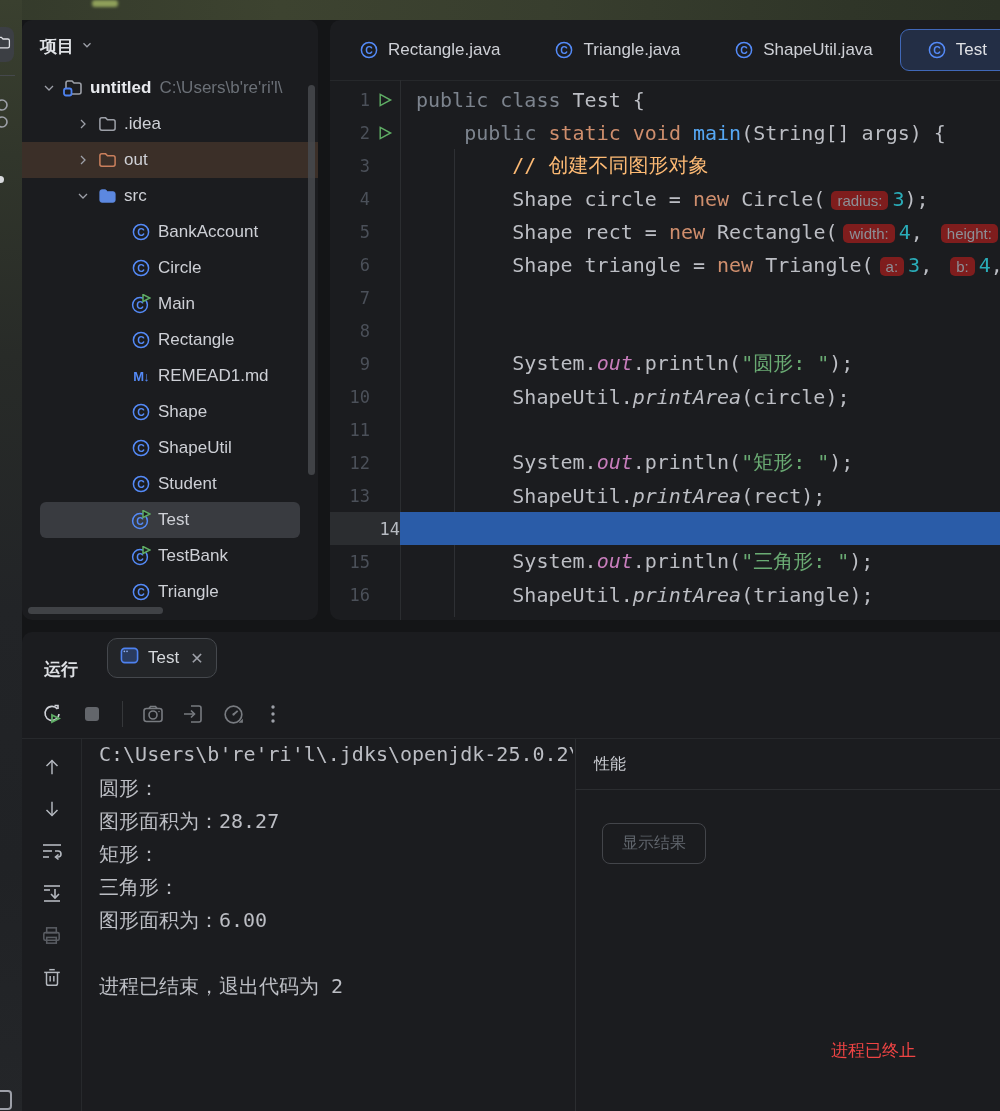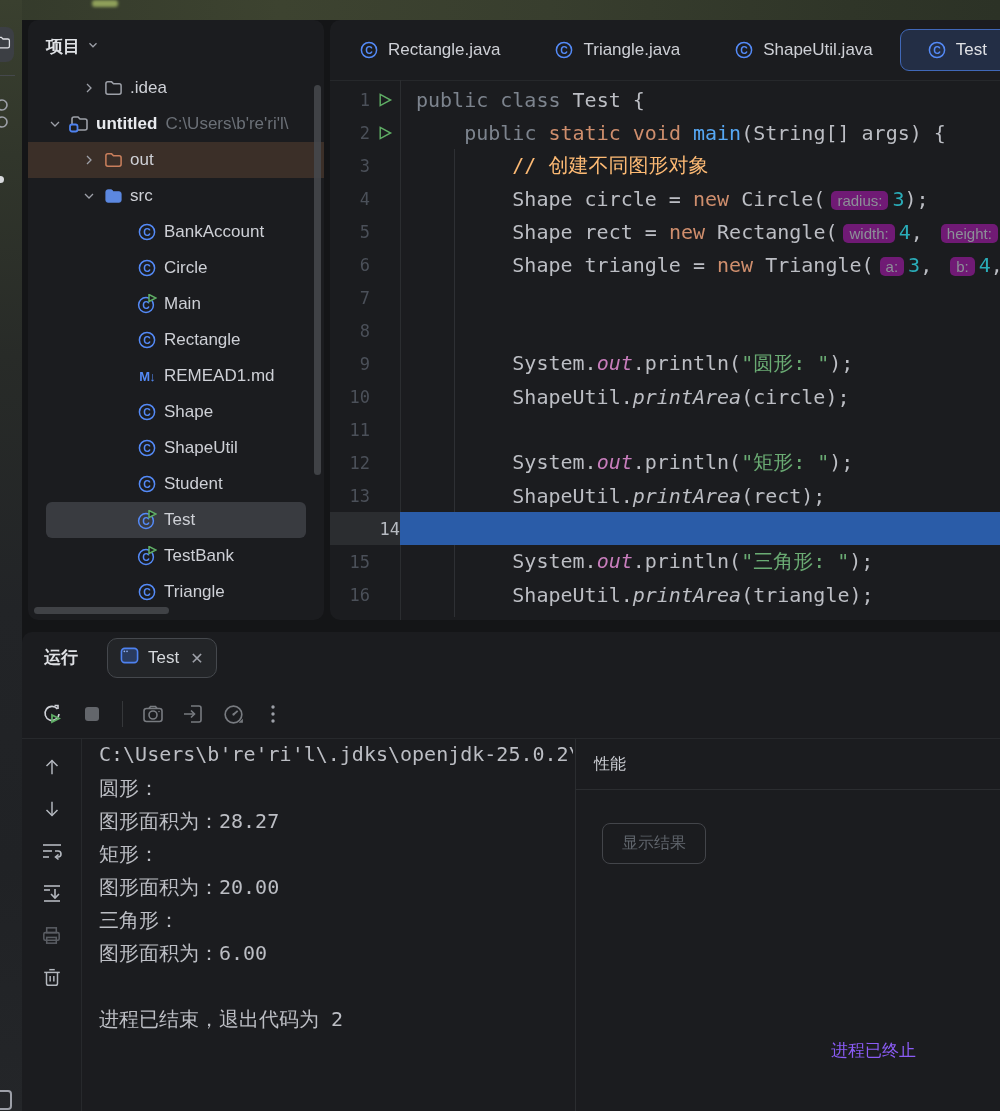--- a/index.html
+++ b/index.html
@@ -18,21 +18,21 @@
   #left-stripe{position:absolute;left:0;top:0;width:22px;height:1111px;
     background:linear-gradient(180deg,#3a402f 0%,#31362b 14%,#282b28 32%,#222427 55%,#202225 78%,#242629 100%);}
   .stripe-btn{position:absolute;left:-9px;top:27px;width:23px;height:35px;background:#3c3f44;border-radius:8px;}
   .stripe-btn svg{position:absolute;left:4px;top:8px;}
   .stripe-div{position:absolute;left:0;top:75px;width:15px;height:1px;background:#45484c;}
   .stripe-ic1{position:absolute;left:-7px;top:97px;}
   .stripe-dot{position:absolute;left:-3px;top:176px;width:7px;height:7px;border-radius:50%;background:#d8dadd;}
   .stripe-glyph{position:absolute;left:-8px;top:1090px;width:16px;height:16px;border:2px solid #9da0a8;border-radius:4px;}
 
   
-  #project-panel{left:28px;top:20px;width:296px;height:600px;text-align:center;}
+  #project-panel{left:22px;top:20px;width:296px;height:600px;text-align:center;}
   .pp-header{display:flex;align-items:center;gap:6px;padding:15px 0 8px 18px;}
   .pp-title{font-size:17px;font-weight:bold;color:#dfe1e5;}
   .tree{margin-top:4px;}
   .trow{height:36px;display:flex;align-items:center;font-size:17px;color:#ced0d6;white-space:nowrap;}
   .trow.hl{background:#3b2f28;}
   .trow.sel{background:#393b40;border-radius:6px;margin:0 18px;}
   .t-chev{width:22px;display:flex;justify-content:center;flex:none;}
   .t-icon{width:26px;display:flex;justify-content:center;flex:none;}
   .t-label{margin-left:4px;}
   .t-label.b{font-weight:bold;color:#e8eaee;}
@@ -52,44 +52,44 @@
   .indent-guide{position:absolute;left:124px;top:129px;height:468px;width:1px;background:#2e3034;}
   .crow{height:33px;display:flex;align-items:center;white-space:pre;}
   .crow.active{background:linear-gradient(90deg,#2b2d30 0 70px,#2a5ca8 70px 100%);}
   .lnum{width:40px;text-align:right;color:#4b5059;font-size:17px;flex:none;}
   .crow.active .lnum{color:#b6bac1;padding-left:30px;}
   .lrun{width:30px;display:flex;justify-content:center;align-items:center;flex:none;}
   .lcode{padding-left:16px;color:#bcbec4;}
   .tk-mod{color:#7d848e;} .tk-kwd{color:#cf8e6d;} .tk-fn{color:#56a8f5;}
   .tk-num{color:#2aacb8;} .tk-str{color:#6aab73;} .tk-cmt{color:#fdba74;}
   .tk-field{color:#c77dbb;font-style:italic;} .tk-meth{font-style:italic;color:#bcbec4;} .tk-def{color:#bcbec4;}
-  .tk-hint{background:#701a75;color:#8c9097;border-radius:5px;padding:1px 6px;margin:0 4px 0 6px;
+  .tk-hint{background:#7f1d1d;color:#8c9097;border-radius:5px;padding:1px 6px;margin:0 4px 0 6px;
     font-family:"Liberation Sans",sans-serif;font-size:15px;}
 
   
   #run-panel{left:22px;top:632px;width:992px;height:500px;border-radius:10px 10px 0 0;}
-  .rp-title{position:absolute;left:22px;top:14px;font-size:17px;font-weight:bold;color:#dfe1e5;}
+  .rp-title{position:absolute;left:22px;top:26px;font-size:17px;font-weight:bold;color:#dfe1e5;}
   .rp-tab{position:absolute;left:85px;top:6px;height:38px;display:flex;align-items:center;gap:9px;
     padding:0 12px;border:1px solid #45484d;border-radius:10px;background:#232528;font-size:17px;color:#d5d8dc;}
   .rp-close{color:#9da0a8;font-size:16px;margin-left:2px;}
   .rp-toolbar{position:absolute;left:14px;top:58px;height:48px;display:flex;align-items:center;gap:8px;}
   .tb-btn{width:32px;height:32px;display:flex;align-items:center;justify-content:center;border-radius:6px;}
   .tb-sep{width:1px;height:26px;background:#35373a;margin:0 6px;}
   .rp-border{position:absolute;left:0;top:106px;right:0;height:1px;background:#27292c;}
   .con-col{position:absolute;left:0;top:107px;bottom:0;width:59px;border-right:1px solid #27292c;
     display:flex;flex-direction:column;align-items:center;padding-top:16px;gap:18px;}
   .con-col .tb-btn{width:24px;height:24px;}
   .console{position:absolute;left:77px;top:110px;width:474px;overflow:hidden;
     font-family:"DejaVu Sans Mono","Liberation Mono",monospace;font-size:20px;color:#bcbec4;}
   .cline{height:33px;white-space:pre;}
   .perf{position:absolute;left:553px;top:107px;right:0;bottom:0;background:#1b1c1f;border-left:1px solid #2b2d30;}
   .perf-header{height:50px;line-height:50px;padding-left:18px;font-size:16px;color:#ced0d6;border-bottom:1px solid #2b2d30;}
   .perf-btn{margin:33px 0 0 26px;padding:9px 19px;background:transparent;border:1px solid #43454a;border-radius:8px;
     color:#5f646b;font-size:16px;font-family:"Liberation Sans",sans-serif;}
-  .perf-status{position:absolute;left:255px;top:300px;font-size:17px;color:#8b5cf6;}
+  .perf-status{position:absolute;left:255px;top:300px;font-size:17px;color:#ef4444;}
 </style>
 </head>
 <body>
 
 <div id="top-strip"></div>
 <div id="green-blob"></div>
 <div id="left-stripe">
   <div class="stripe-btn">
     <svg width="16" height="16" viewBox="0 0 20 20">
         <path d="M2 5a2 2 0 0 1 2-2h4l2 2h6a2 2 0 0 1 2 2v7a2 2 0 0 1-2 2H4a2 2 0 0 1-2-2z" fill="none" stroke="#dfe1e5" stroke-width="1.6"></path>
@@ -109,47 +109,47 @@
 <div id="project-panel" class="panel">
   <div class="pp-header">
     <span class="pp-title">项目</span>
     <span>
       <svg width="14" height="14" viewBox="0 0 20 20">
           <polyline points="5,7.5 10,12.5 15,7.5" fill="none" stroke="#9da0a8" stroke-width="1.8"></polyline>
         </svg>
     </span>
   </div>
   <div class="tree" id="tree">
+      <div class="trow" style="padding-left: 16px;">
+        <span class="t-chev">
+          <svg width="16" height="16" viewBox="0 0 20 20">
+            <polyline points="5,7.5 10,12.5 15,7.5" stroke="#9da0a8" stroke-width="1.6" fill="none"></polyline>
+          </svg>
+        </span>
+        <span class="t-icon">
+          <svg width="20" height="20" viewBox="0 0 20 20">
+            <path d="M3 5a2 2 0 0 1 2-2h4l2 2h5a2 2 0 0 1 2 2v7a2 2 0 0 1-2 2H5a2 2 0 0 1-2-2z" stroke="#9da0a8" stroke-width="1.6" fill="none"></path>
+            <rect x="1" y="10.5" width="7.5" height="7" rx="2" fill="#1b1c1f" stroke="#4e82f0" stroke-width="1.8"></rect>
+          </svg>
+        </span>
+        <span class="t-label b">untitled</span>
+        <span class="t-path">C:\Users\b're'ri'l\</span>
+      </div>
       <div class="trow" style="padding-left: 50px;">
         <span class="t-chev">
           <svg width="16" height="16" viewBox="0 0 20 20">
             <polyline points="7.5,5 12.5,10 7.5,15" stroke="#9da0a8" stroke-width="1.6" fill="none"></polyline>
           </svg>
         </span>
         <span class="t-icon">
           <svg width="19" height="19" viewBox="0 0 20 20">
             <path d="M2 5a2 2 0 0 1 2-2h4l2 2h6a2 2 0 0 1 2 2v7a2 2 0 0 1-2 2H4a2 2 0 0 1-2-2z" stroke="#9da0a8" stroke-width="1.6" fill="none"></path>
           </svg>
         </span>
         <span class="t-label">.idea</span>
-      </div>
-      <div class="trow" style="padding-left: 16px;">
-        <span class="t-chev">
-          <svg width="16" height="16" viewBox="0 0 20 20">
-            <polyline points="5,7.5 10,12.5 15,7.5" stroke="#9da0a8" stroke-width="1.6" fill="none"></polyline>
-          </svg>
-        </span>
-        <span class="t-icon">
-          <svg width="20" height="20" viewBox="0 0 20 20">
-            <path d="M3 5a2 2 0 0 1 2-2h4l2 2h5a2 2 0 0 1 2 2v7a2 2 0 0 1-2 2H5a2 2 0 0 1-2-2z" stroke="#9da0a8" stroke-width="1.6" fill="none"></path>
-            <rect x="1" y="10.5" width="7.5" height="7" rx="2" fill="#1b1c1f" stroke="#4e82f0" stroke-width="1.8"></rect>
-          </svg>
-        </span>
-        <span class="t-label b">untitled</span>
-        <span class="t-path">C:\Users\b're'ri'l\</span>
       </div>
       <div class="trow hl" style="padding-left: 50px;">
         <span class="t-chev">
           <svg width="16" height="16" viewBox="0 0 20 20">
             <polyline points="7.5,5 12.5,10 7.5,15" stroke="#9da0a8" stroke-width="1.6" fill="none"></polyline>
           </svg>
         </span>
         <span class="t-icon">
           <svg width="19" height="19" viewBox="0 0 20 20">
             <path d="M2 5a2 2 0 0 1 2-2h4l2 2h6a2 2 0 0 1 2 2v7a2 2 0 0 1-2 2H4a2 2 0 0 1-2-2z" stroke="#c97f5c" stroke-width="1.6" fill="none"></path>
@@ -455,21 +455,20 @@
           <line x1="10" y1="11" x2="10" y2="17" stroke="#b4b8bf" stroke-width="1.6" fill="none"></line>
           <line x1="14" y1="11" x2="14" y2="17" stroke="#b4b8bf" stroke-width="1.6" fill="none"></line>
         </svg>
       </div>
     </div>
   <div class="console" id="console">
       <div class="cline">C:\Users\b're'ri'l\.jdks\openjdk-25.0.2\bin\java</div>
       <div class="cline">圆形：</div>
       <div class="cline">图形面积为：28.27</div>
       <div class="cline">矩形：</div>
-      <div class="cline">图形面积为：20.00</div>
       <div class="cline">三角形：</div>
       <div class="cline">图形面积为：6.00</div>
       <div class="cline"></div>
       <div class="cline">进程已结束，退出代码为 2</div>
     </div>
   <div class="perf">
     <div class="perf-header">性能</div>
     <button class="perf-btn">显示结果</button>
     <div class="perf-status">进程已终止</div>
   </div>

